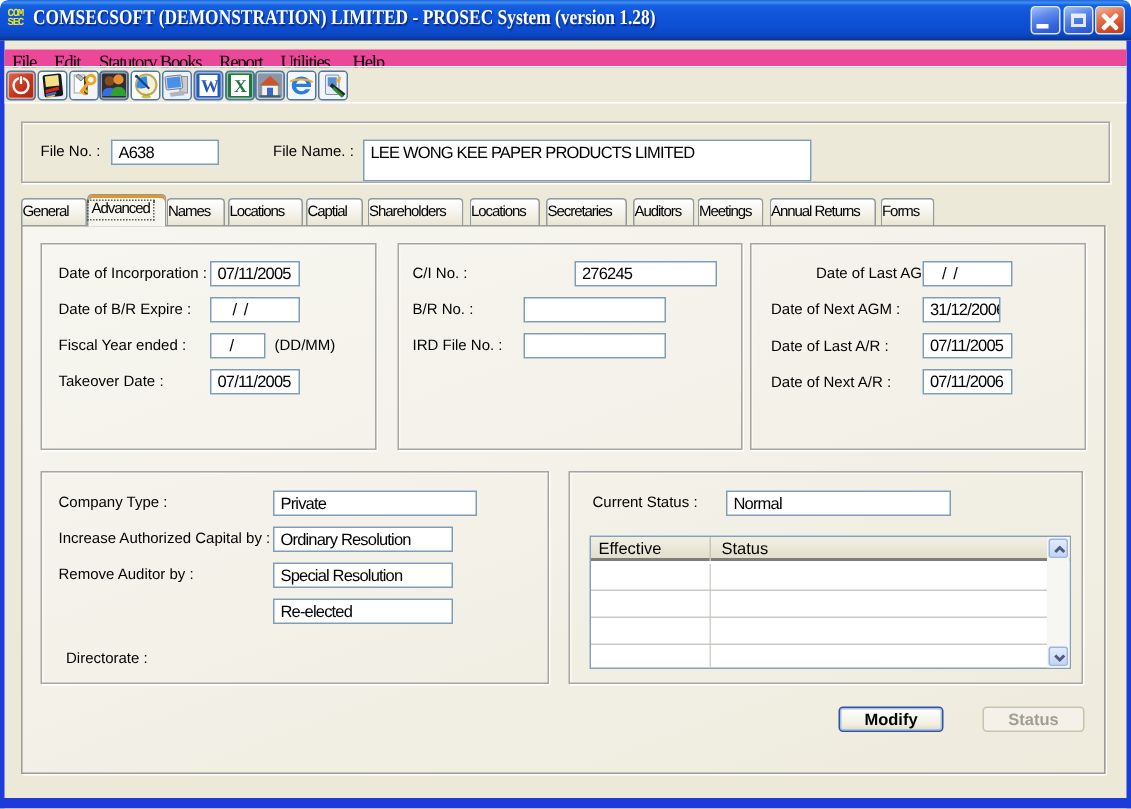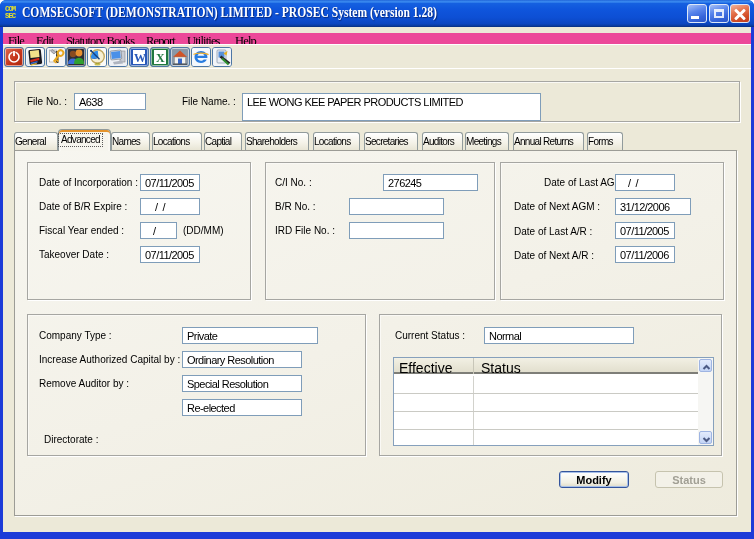--- a/index.html
+++ b/index.html
@@ -39,21 +39,21 @@
 .gb { border:1px solid #A6A6A2; box-shadow:1px 1px 0 #FFFFFF, inset 1px 1px 0 #FAF9F5; }
 #panel { left:14px; top:150px; width:723px; height:366px; border:1px solid #9C9C96; box-shadow:1px 1px 0 #FFFFFF; background:linear-gradient(160deg,#F7F6F0 0%,#F3F1E8 50%,#EEEBDD 100%); }
 .lbl { position:absolute; font-size:10px; letter-spacing:0; color:#000; white-space:nowrap; }
 .inp { position:absolute; background:#fff; border:1px solid #7F9DB9; font-size:11px; letter-spacing:-0.55px; color:#000; padding:2px 0 0 4px; white-space:nowrap; overflow:hidden; }
 
 .tab { position:absolute; top:132px; height:19px; background:linear-gradient(180deg,#FFFFFF 0%,#F4F2E8 55%,#E6E3D2 100%); border:1px solid #919B9C; border-bottom:none; border-radius:3px 3px 0 0; font-size:10px; letter-spacing:-0.7px; text-align:left; color:#000; padding-top:3px; }
 #tabActive { top:129px; height:22px; background:#F6F5EE; border:1px solid #919B9C; border-bottom:none; border-radius:4px 4px 0 0; box-shadow:inset 0 2px 0 #E5942C, inset 2px 0 0 #F9F8F3, inset -2px 0 0 #F9F8F3; z-index:5; padding-top:4px; }
 #tabActive span { outline:1px dotted #5A5A5A; padding:0 2px 1px 2px; }
 
 #grid { left:393px; top:357px; width:321px; height:89px; background:#fff; border:1px solid #86A0BC; }
-#gridHead { position:absolute; left:0; top:0; width:319px; height:16px; background:linear-gradient(180deg,#F2F0E4,#E2DFCE); border-bottom:2px solid #7E7E78; font-size:14px; }
+#gridHead { position:absolute; left:0; top:0; width:319px; height:16px; background:linear-gradient(180deg,#F2F0E4,#E2DFCE); border-bottom:2px solid #7E7E78; font-size:11px; }
 .rowline { position:absolute; left:0; width:304px; height:1px; background:#CACAC4; }
 #colline { position:absolute; left:79px; top:18px; width:1px; height:69px; background:#D2D2CC; }
 
 #sbar { position:absolute; right:0; top:0; width:15px; height:87px; background:#F6F6F3; }
 .sbtn { position:absolute; left:1px; width:13px; height:13px; background:linear-gradient(180deg,#E3EBFC,#C3D4F5); border:1px solid #9EB4E2; border-radius:2px; }
 
 .btn { position:absolute; top:471px; height:17px; border-radius:3px; font-size:11px; font-weight:bold; text-align:center; padding-top:2px; }
 #btnModify { left:559px; width:70px; background:linear-gradient(180deg,#FFFFFF,#F2F0E3 70%,#DFDBC8); border:1px solid #33549C; box-shadow:inset 0 0 0 1px #A8C0E8; color:#000; }
 #btnStatus { left:655px; width:68px; background:#F3F1E8; border:1px solid #C6C3AE; color:#A19F94; font-weight:bold; }
 </style>
@@ -229,21 +229,21 @@
 <div class="inp" style="left:349px; top:174px; width:95px; height:17px;margin-left:34px;">276245</div>
 <span class="lbl" style="left:275px; top:201px;">B/R No. :</span>
 <div class="inp" style="left:349px; top:198px; width:95px; height:17px;"></div>
 <span class="lbl" style="left:275px; top:225px;">IRD File No. :</span>
 <div class="inp" style="left:349px; top:222px; width:95px; height:17px;"></div>
 
 <div class="abs gb" style="left:500px; top:162px; width:224px; height:138px;"></div>
 <span class="lbl" style="left:514px; top:177px;padding-left:30px;">Date of Last AGM :</span>
 <div class="inp" style="left:615px; top:174px; width:60px; height:17px;"><span style="padding-left:8px;">/&nbsp;&nbsp;/</span></div>
 <span class="lbl" style="left:514px; top:201px;">Date of Next AGM :</span>
-<div class="inp" style="left:615px; top:198px; width:76px; height:17px;">31/12/2006</div>
+<div class="inp" style="left:615px; top:198px; width:52px; height:17px;">31/12/2006</div>
 <span class="lbl" style="left:514px; top:226px;">Date of Last A/R :</span>
 <div class="inp" style="left:615px; top:222px; width:60px; height:17px;">07/11/2005</div>
 <span class="lbl" style="left:514px; top:250px;">Date of Next A/R :</span>
 <div class="inp" style="left:615px; top:246px; width:60px; height:17px;">07/11/2006</div>
 
 <div class="abs gb" style="left:27px; top:314px; width:339px; height:142px;"></div>
 <span class="lbl" style="left:39px; top:330px;">Company Type :</span>
 <div class="inp" style="left:182px; top:327px; width:136px; height:17px;">Private</div>
 <span class="lbl" style="left:39px; top:354px;">Increase Authorized Capital by :</span>
 <div class="inp" style="left:182px; top:351px; width:120px; height:17px;">Ordinary Resolution</div>

